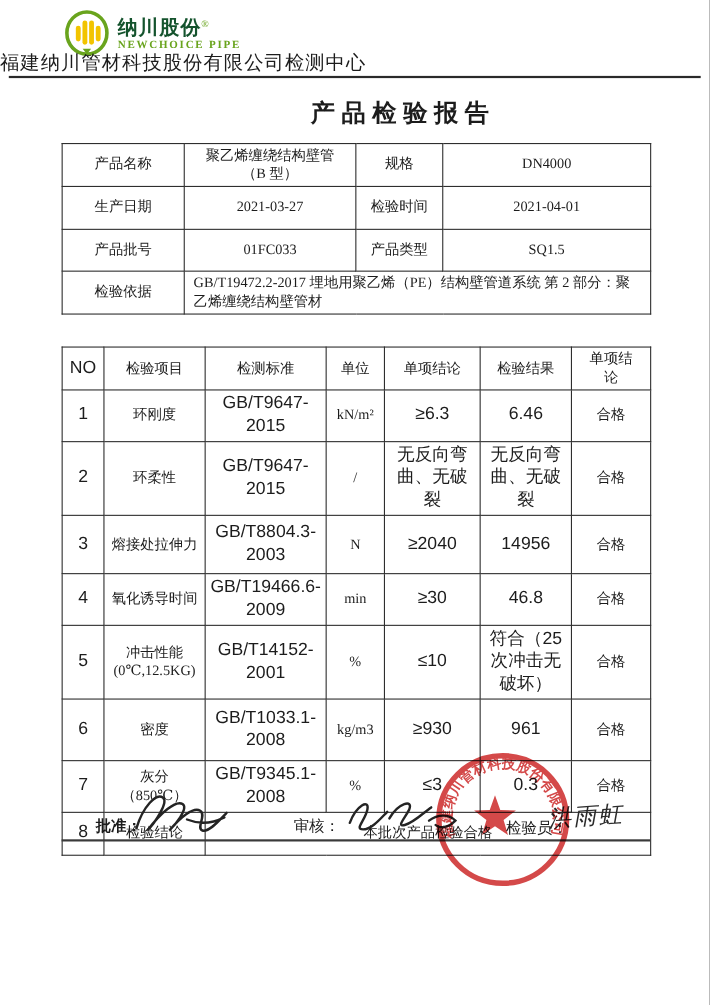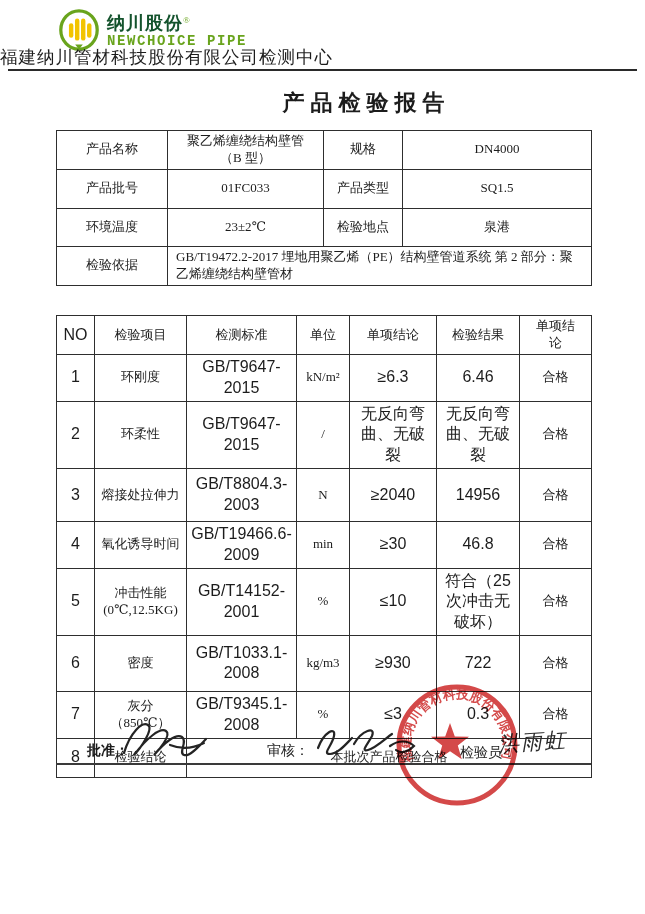--- a/index.html
+++ b/index.html
@@ -6,22 +6,22 @@
   .page{
     position:relative;width:645px;height:914px;margin:0 auto;background:#ffffff;
     font-family:"Liberation Serif","DejaVu Serif",serif;color:#1c1c1c;overflow:hidden;
   }
   
   .logo{position:absolute;left:56px;top:8px;display:flex;align-items:center;gap:5px;}
   .logo-text{line-height:1;}
   .logo-brand{font-family:"Liberation Sans","DejaVu Sans",sans-serif;font-weight:bold;
     font-size:18px;color:#14532d;letter-spacing:1px;}
   .logo-reg{font-size:9px;vertical-align:super;color:#69a41d;}
-  .logo-sub{font-family:Liberation Mono, monospace;font-weight:bold;
-    font-size:14px;color:#69a41d;letter-spacing:1.6px;margin-top:2px;}
+  .logo-sub{font-family:Liberation Serif, serif;font-weight:bold;
+    font-size:10px;color:#69a41d;letter-spacing:1.6px;margin-top:2px;}
   .org-title{position:absolute;top:45px;left:0;width:100%;text-align:left;
     font-size:17.5px;letter-spacing:1px;}
   .header-rule{position:absolute;top:69px;left:8px;right:8px;height:2px;background:#2a2a2a;}
   .report-title{position:absolute;top:88px;left:0;width:100%;text-align:center;
     font-size:22px;font-weight:bold;letter-spacing:6px;padding-left:44px;}
   
   table{border-collapse:collapse;table-layout:fixed;position:absolute;left:56px;width:535px;}
   td,th{border:1.5px solid #2e2e2e;font-size:13px;font-weight:normal;text-align:center;
     vertical-align:middle;padding:2px 4px;line-height:1.3;white-space:pre-line;
     box-sizing:border-box;overflow:hidden;}
@@ -92,30 +92,30 @@
     <tbody>
 
     <tr>
           <th>产品名称</th>
           <td>聚乙烯缠绕结构壁管
 （B 型）</td>
           <th>规格</th>
           <td>DN4000</td>
         </tr>
         <tr>
+          <th>生产日期</th>
+          <td>2021-03-27</td>
+          <th>检验时间</th>
+          <td>2021-04-01</td>
+        </tr>
+        <tr>
           <th>产品批号</th>
           <td>01FC033</td>
           <th>产品类型</th>
           <td>SQ1.5</td>
-        </tr>
-        <tr>
-          <th>环境温度</th>
-          <td>23±2℃</td>
-          <th>检验地点</th>
-          <td>泉港</td>
         </tr>
       </tbody>
     <tbody>
       <tr>
         <th>检验依据</th>
         <td class="basis-value" colspan="3">GB/T19472.2-2017 埋地用聚乙烯（PE）结构壁管道系统 第 2 部分：聚乙烯缠绕结构壁管材</td>
       </tr>
     </tbody>
   </table>
 
@@ -187,21 +187,21 @@
           <td class="sans">≤10</td>
           <td class="sans">符合（25次冲击无破坏）</td>
           <td>合格</td>
         </tr>
         <tr>
           <td class="sans">6</td>
           <td>密度</td>
           <td class="sans">GB/T1033.1-2008</td>
           <td>kg/m3</td>
           <td class="sans">≥930</td>
-          <td class="sans">722</td>
+          <td class="sans">961</td>
           <td>合格</td>
         </tr>
         <tr>
           <td class="sans">7</td>
           <td>灰分
 （850℃）</td>
           <td class="sans">GB/T9345.1-2008</td>
           <td>%</td>
           <td class="sans">≤3</td>
           <td class="sans">0.3</td>

